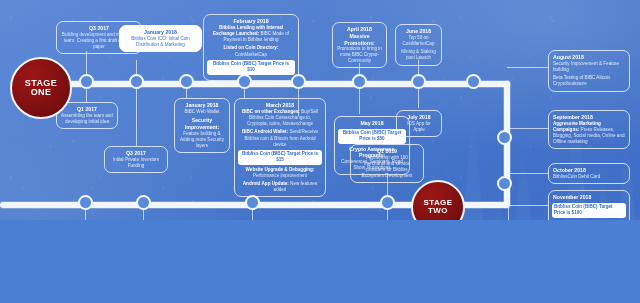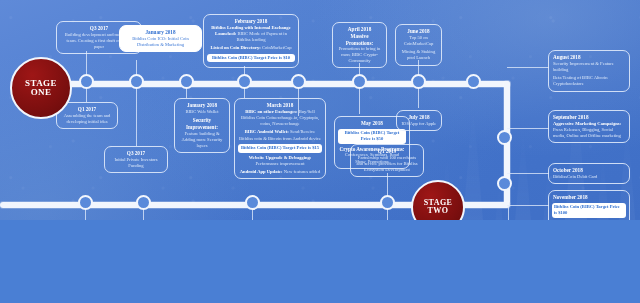--- a/index.html
+++ b/index.html
@@ -11,21 +11,20 @@
   }
   #root {
     position: absolute; inset: 0;
     width: 640px; height: 220px;
     background:
       radial-gradient(ellipse 340px 200px at 86% 8%, rgba(150,180,225,0.30), rgba(150,180,225,0) 70%),
       radial-gradient(ellipse 300px 220px at 6% 96%, rgba(120,160,215,0.30), rgba(120,160,215,0) 72%),
       radial-gradient(ellipse 260px 170px at 50% 50%, rgba(95,140,205,0.22), rgba(95,140,205,0) 75%),
       linear-gradient(157deg, #5f8ad8 0%, #4e7dd0 40%, #4272c9 70%, #3f6fc6 100%);
     overflow: hidden;
-    font-family: Liberation Serif, serif;
   }
   
   .tex { position: absolute; pointer-events: none; opacity: .18; }
   .tree {
     position: absolute; bottom: 0;
     background: linear-gradient(to top, rgba(200,215,240,.55), rgba(200,215,240,0));
     clip-path: polygon(50% 0%, 100% 100%, 0% 100%);
   }
   .noise {
     position: absolute; inset: 0; pointer-events: none;

